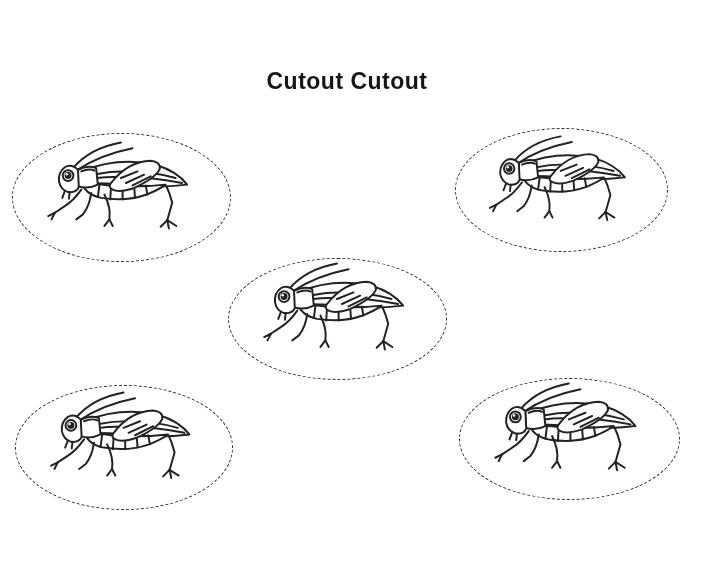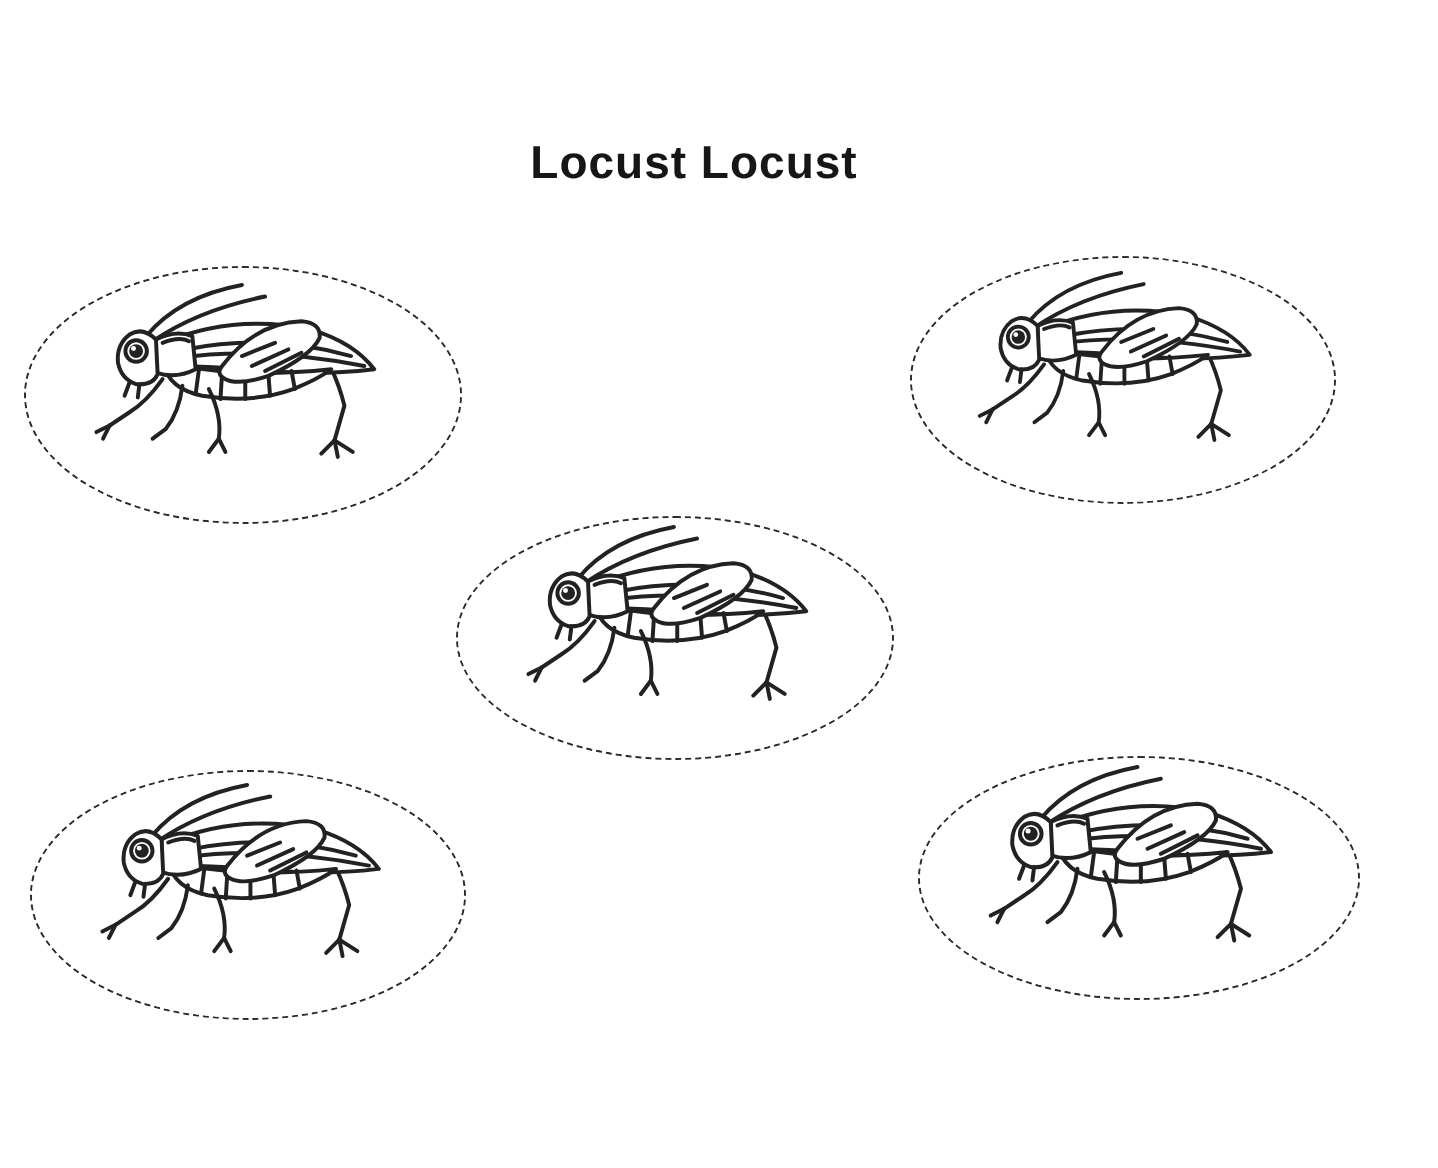--- a/index.html
+++ b/index.html
@@ -95,21 +95,21 @@
       <circle cx="38.4" cy="41.4" r="1.5" fill="#fff" stroke="none"></circle>
 
       <path d="M36 62 L33 70"></path>
       <path d="M42 63 L41 71"></path>
     </g>
   </symbol>
 </svg>
 
 <div class="page">
 
-  <div class="page-title">Locust Locust</div>
+  <div class="page-title">Cutout Cutout</div>
 
   <div class="cutout c1">
     <svg class="locust" viewBox="0 0 210 135">
         <use href="#locust"></use>
       </svg>
   </div>
 
   <div class="cutout c2">
     <svg class="locust" viewBox="0 0 210 135">
         <use href="#locust"></use>

